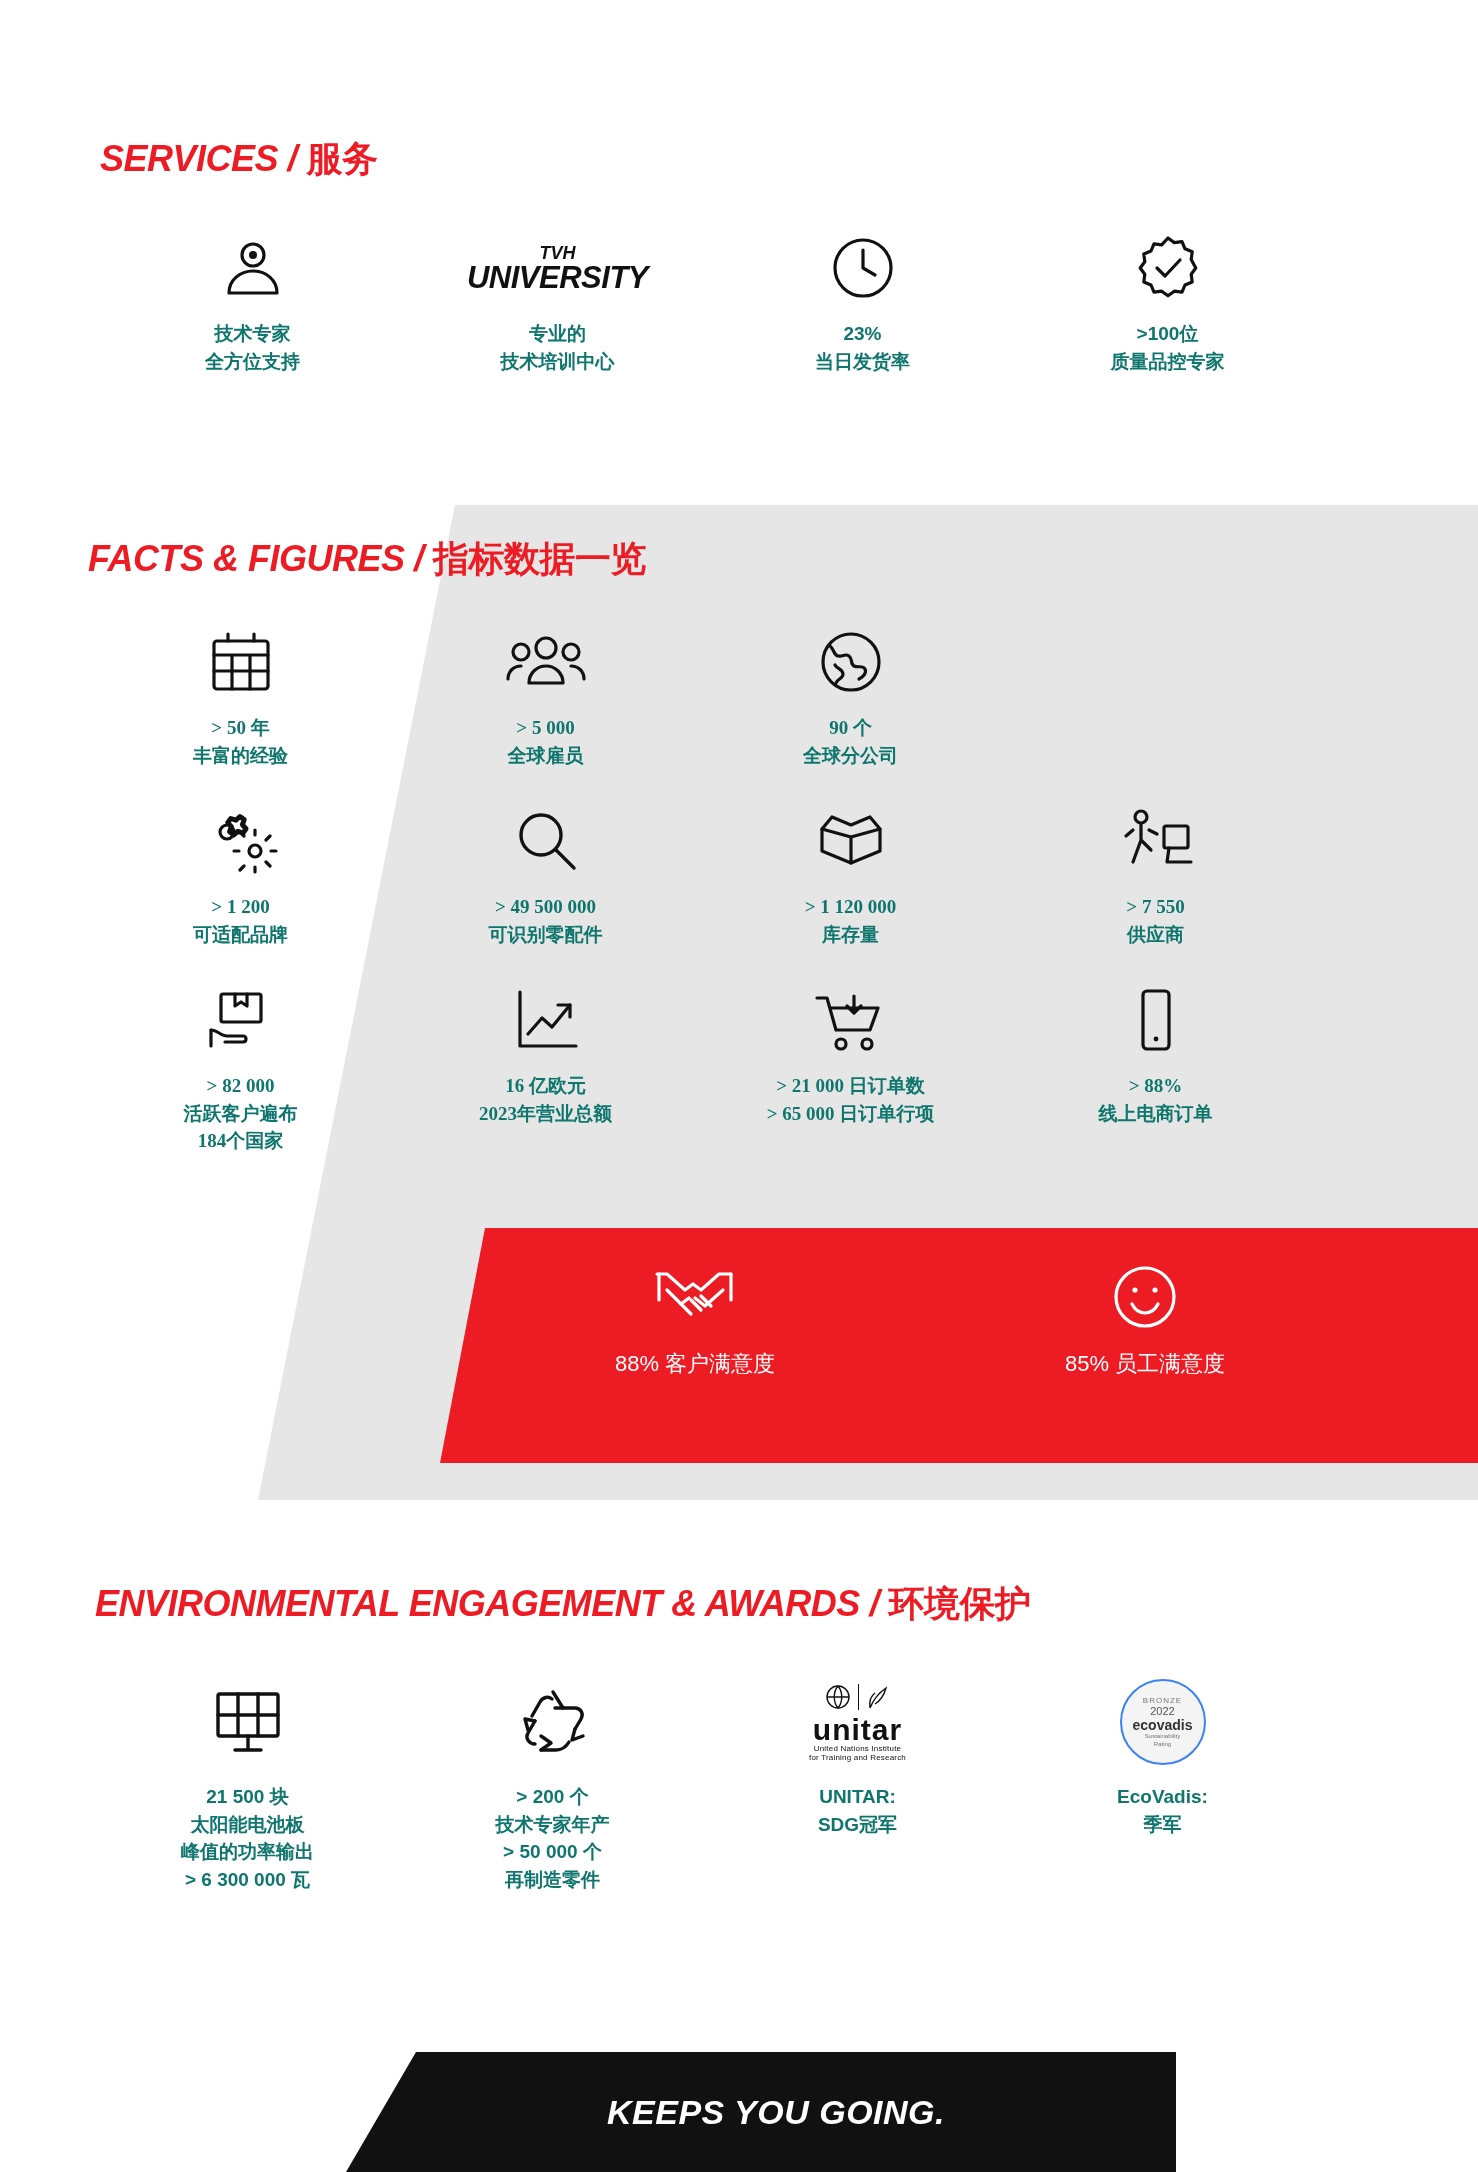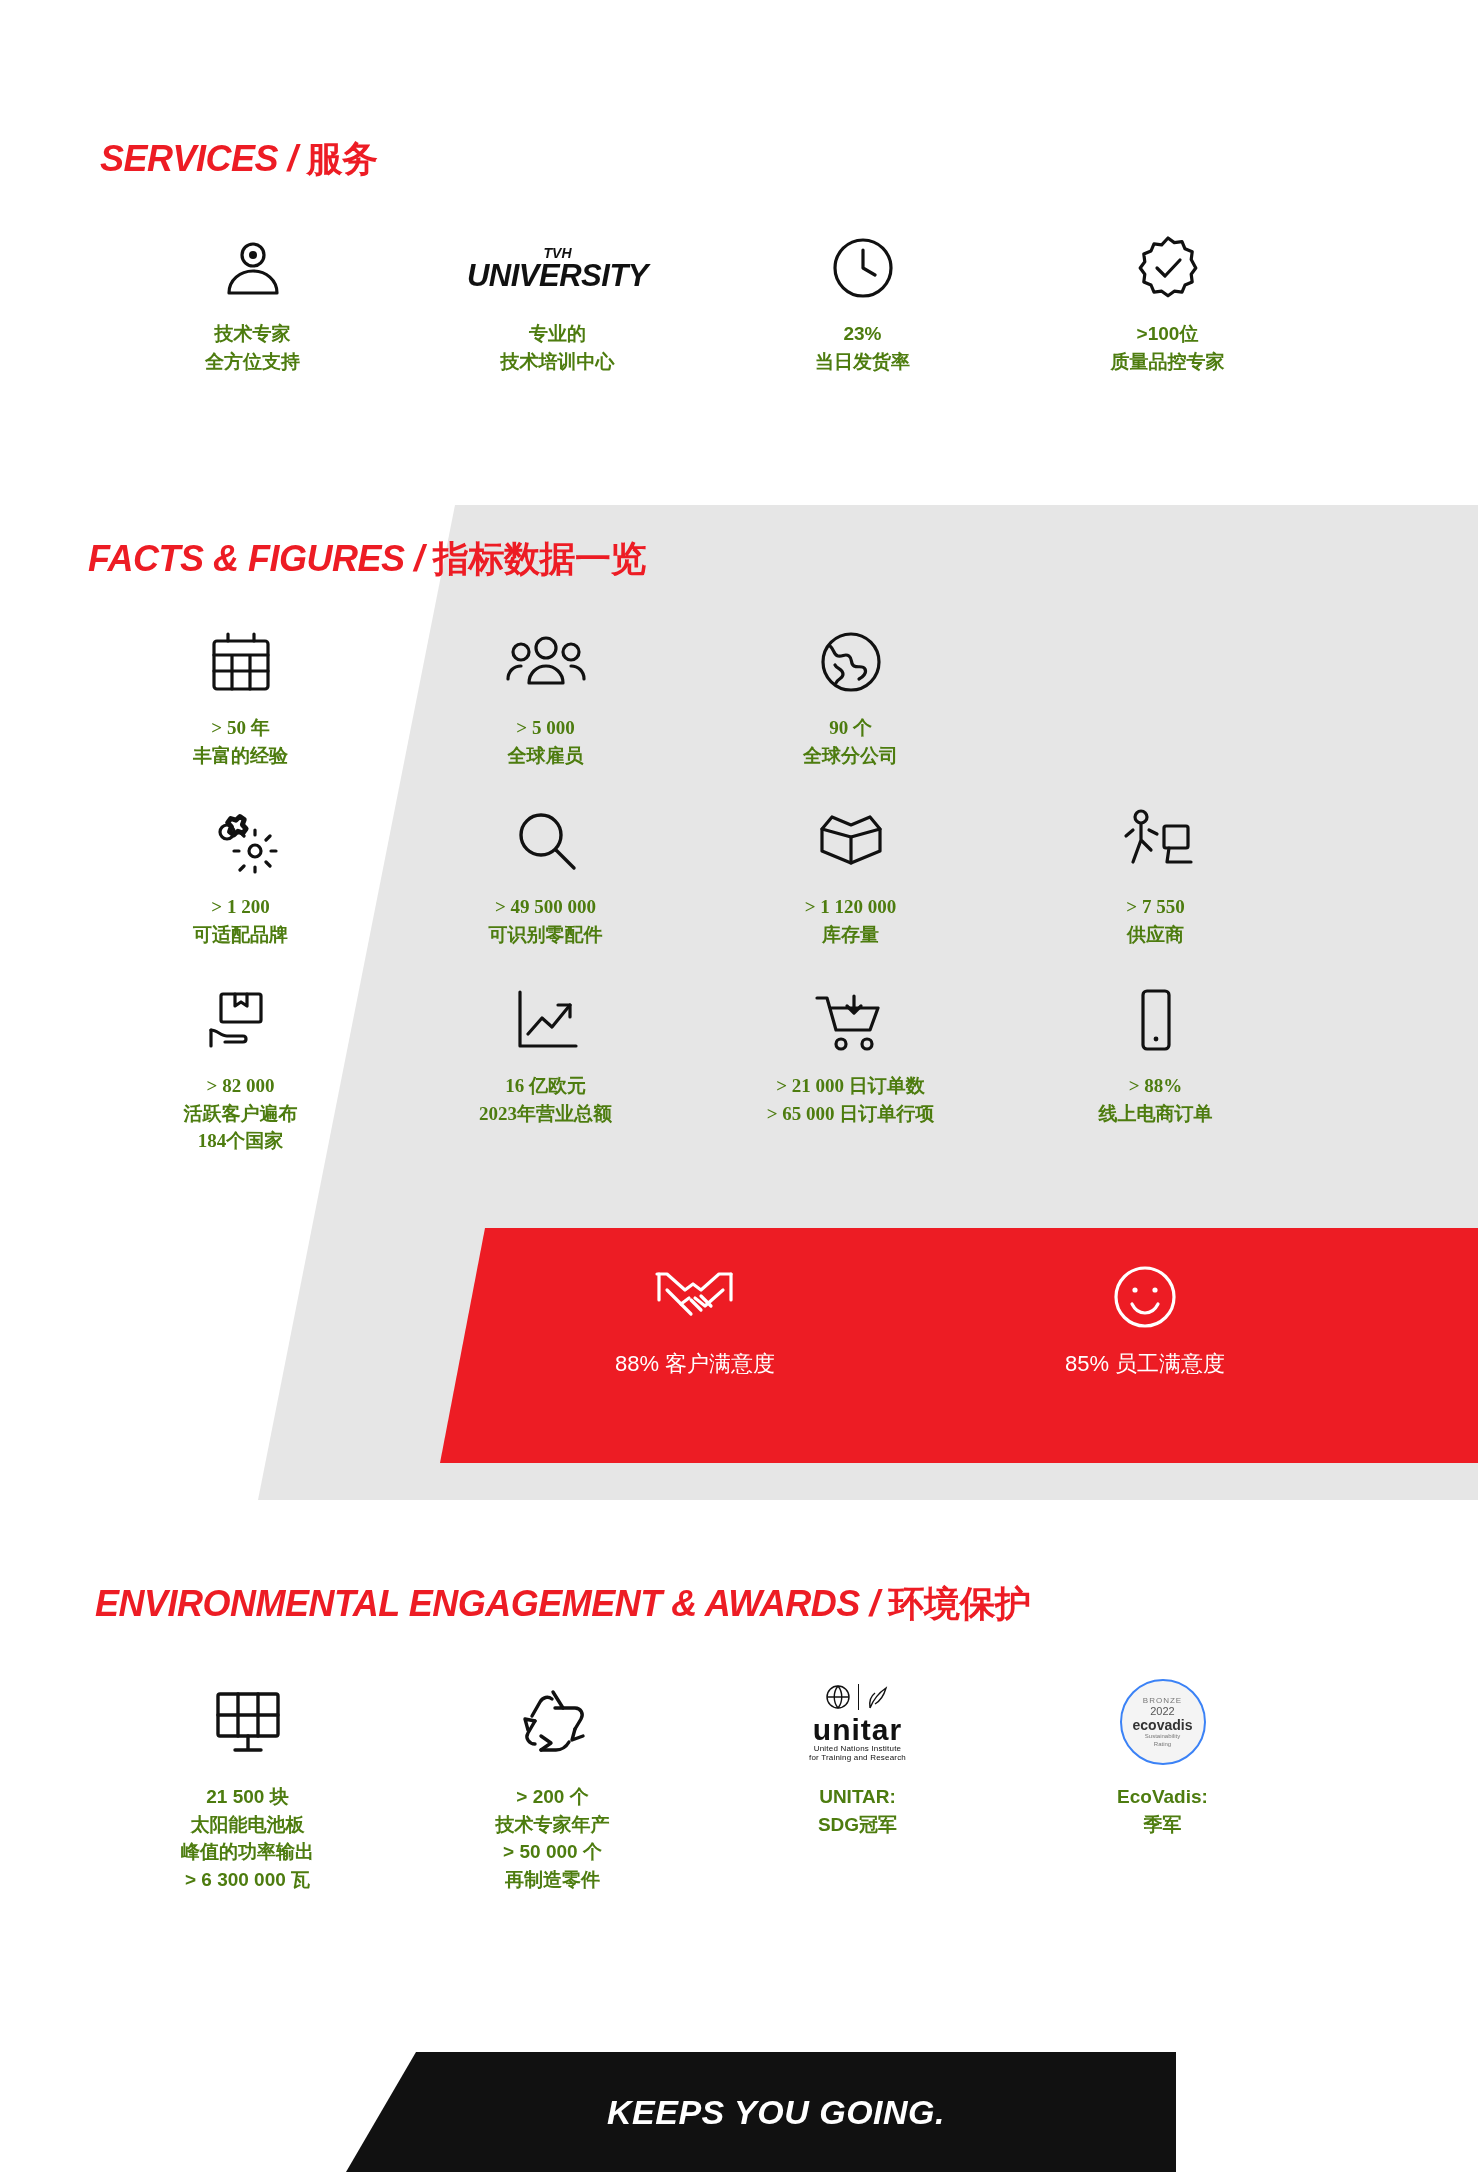--- a/index.html
+++ b/index.html
@@ -37,21 +37,21 @@
   .icon {
     height:92px;
     display:flex;
     align-items:center;
     justify-content:center;
   }
   .label {
     font-size:19px;
     font-weight:bold;
     line-height:1.45;
-    color:#4d7c0f;
+    color:#0f766e;
     margin-top:6px;
     white-space:pre-line;
   }
 
   
   .grey-band {
     position:absolute;
     left:0; top:505px;
     width:1478px; height:995px;
     background:#e6e6e6;
@@ -114,21 +114,21 @@
     font-size:34px;
     font-weight:bold;
     font-style:italic;
     letter-spacing:0.5px;
     padding-left:30px;
   }
 
   
   .tvh-logo { text-align:center; line-height:1; }
   .tvh-logo .t1 {
-    font-size:14px; font-weight:bold; font-style:italic; letter-spacing:0px;
+    font-size:18px; font-weight:bold; font-style:italic; letter-spacing:0px;
   }
   .tvh-logo .t2 {
     font-size:31px; font-weight:bold; font-style:italic; letter-spacing:-0.5px;
   }
   .unitar-txt { text-align:center; line-height:1.05; }
   .unitar-txt .u1 { font-size:30px; font-weight:bold; letter-spacing:1px; }
   .unitar-txt .u2 { font-size:8px; letter-spacing:0.2px; }
 </style>
 </head>
 <body>

